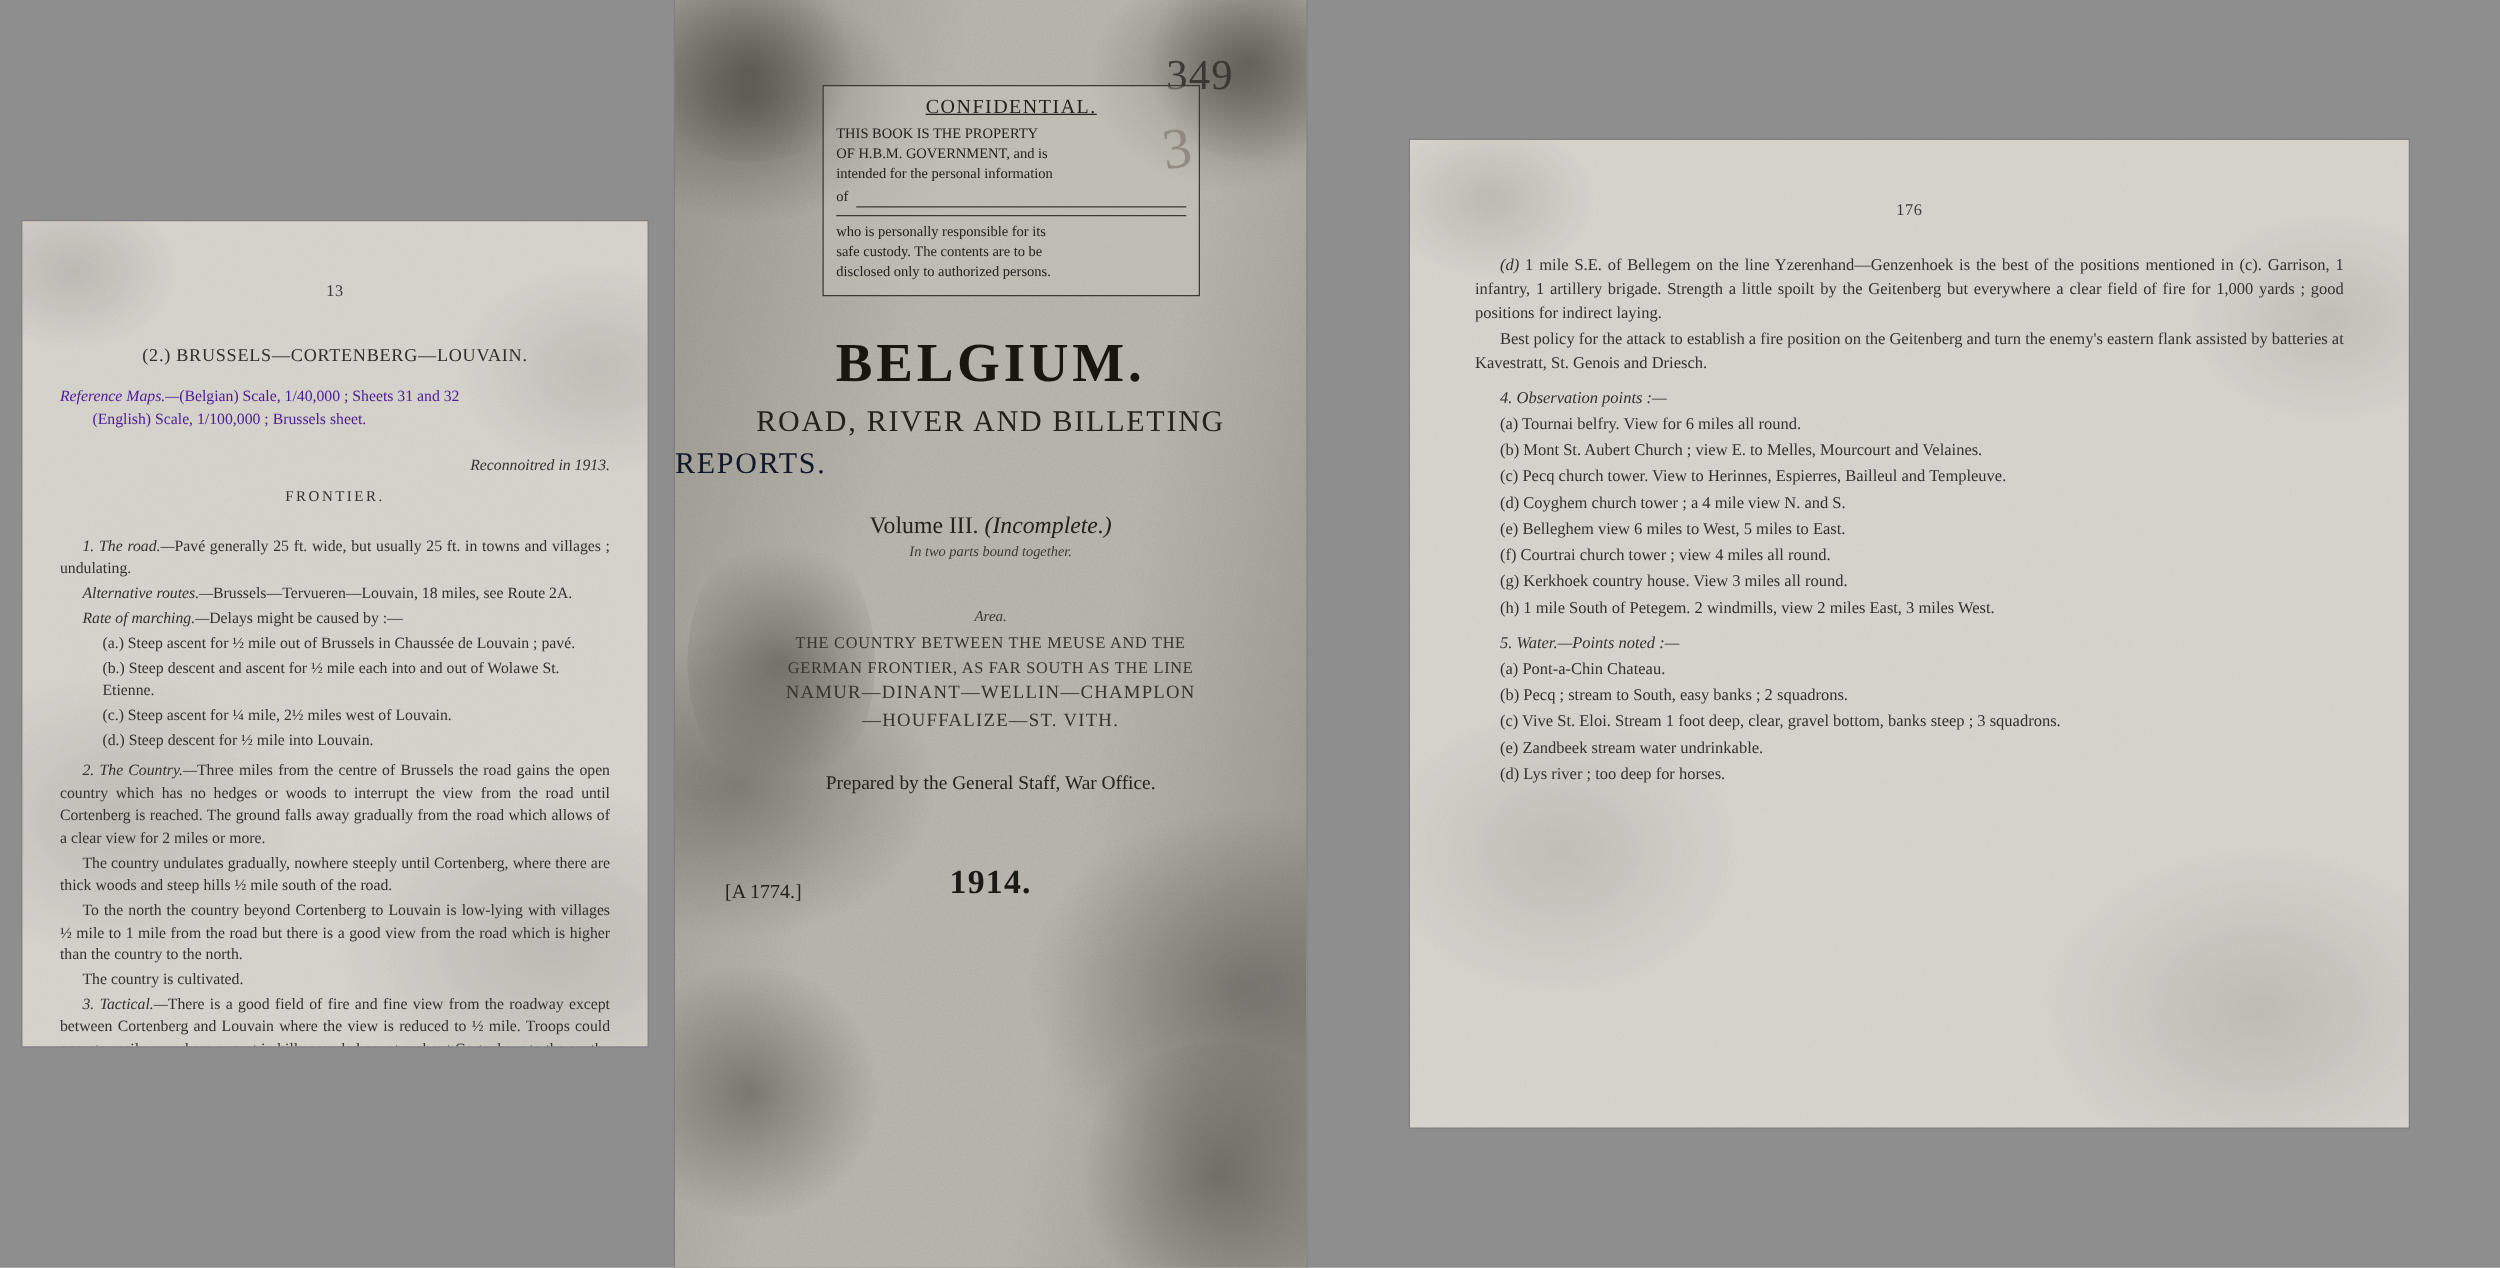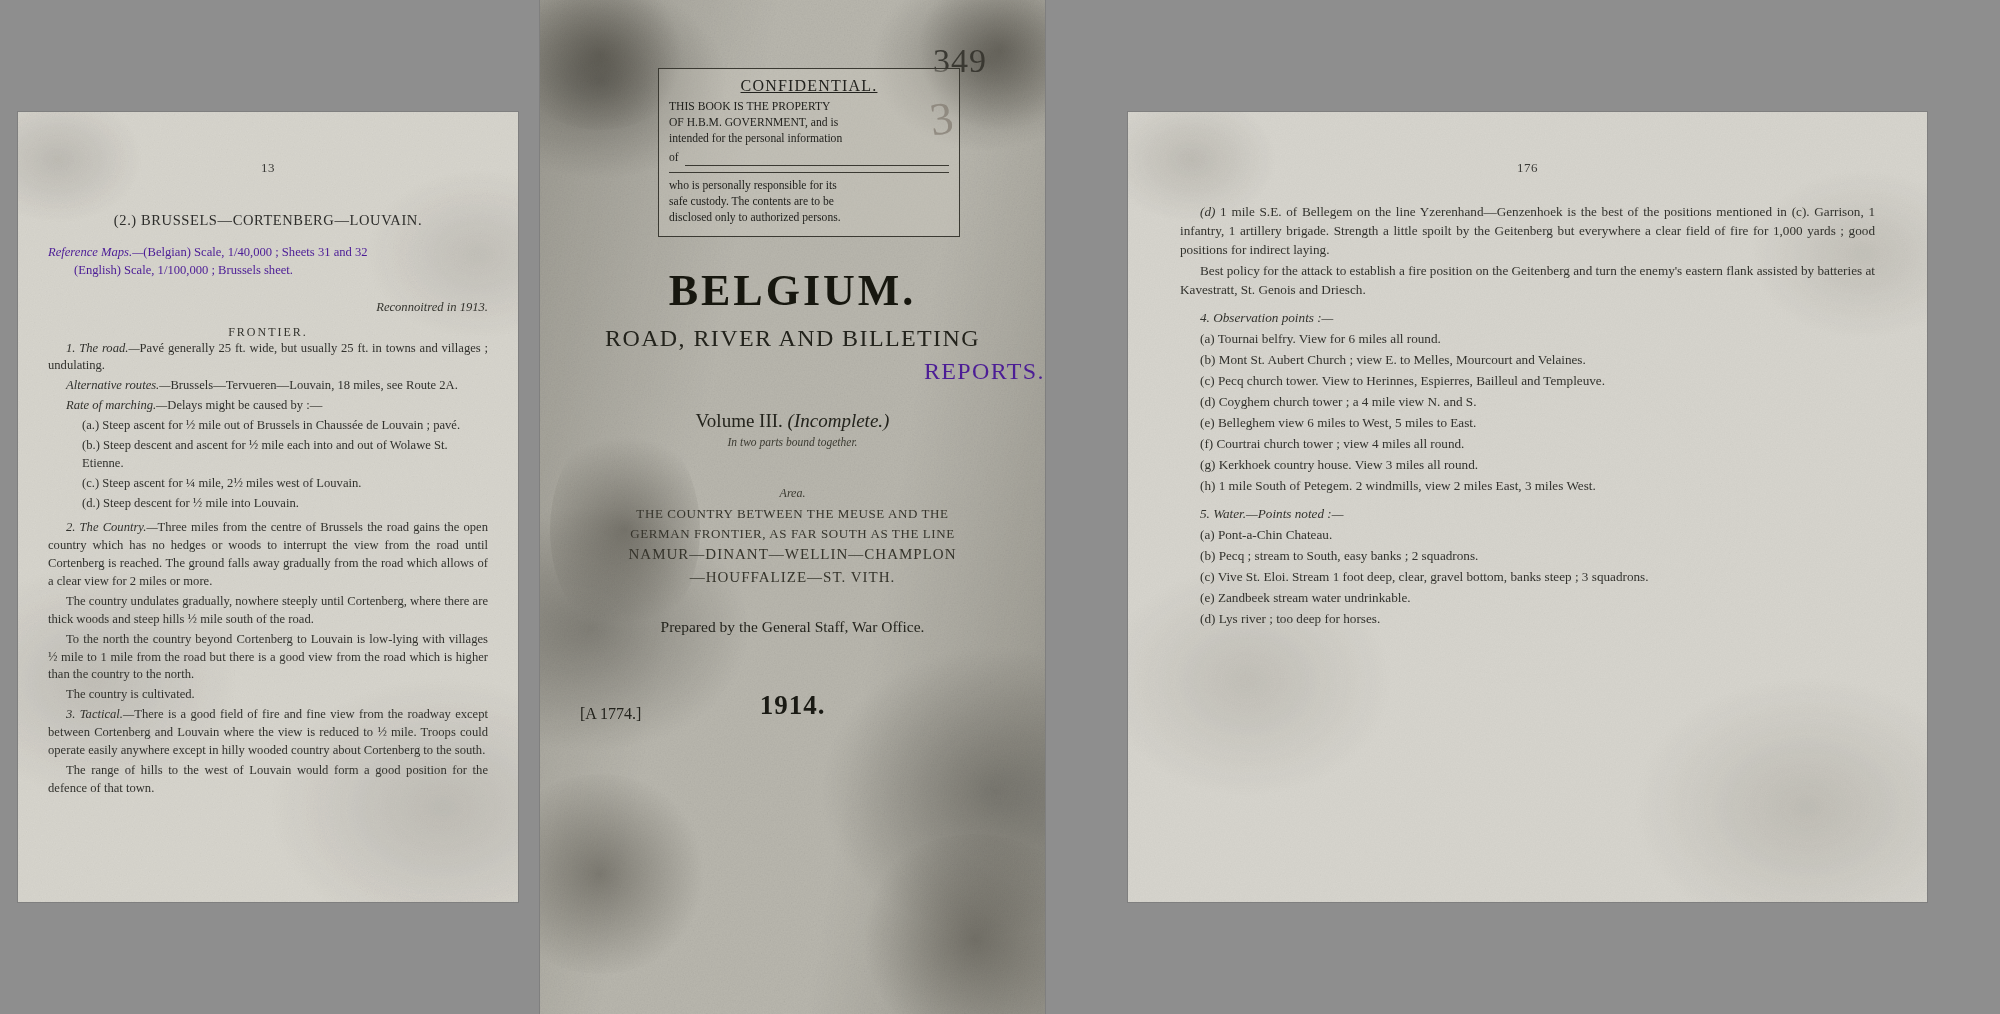--- a/index.html
+++ b/index.html
@@ -35,40 +35,40 @@
     opacity:.85;
   }
   .grain{
     position:absolute;inset:0;pointer-events:none;
     opacity:.35;mix-blend-mode:multiply;
   }
 
   
   #left-sheet{left:18px;width:500px;}
   #left-page{
-    width:500px;height:790px;
+    width:500px;height:660px;
     background:#d5d3cc;
     padding:0;
     filter:contrast(1.02);
   }
   .lp-inner{position:relative;z-index:2;padding:48px 30px 20px 30px;}
   .folio{ text-align:center;font-size:13px;letter-spacing:.5px;color:#3a3a36;}
   .lp-title{
     text-align:center;font-size:14.5px;letter-spacing:.6px;margin-top:36px;
     color:#2f2f2c;
   }
   .lp-ref{font-size:12.6px;line-height:1.45;margin-top:14px;color:#4c1d95;}
   .lp-ref .ind{display:block;text-indent:26px;}
   .lp-recon{
     text-align:right;font-style:italic;font-size:12.6px;margin-top:20px;color:#35352f;
   }
   .lp-remarks{
     text-align:center;font-size:12px;letter-spacing:2px;margin-top:10px;color:#35352f;
   }
-  .lp-body{font-size:12.6px;line-height:1.42;color:#33332e;margin-top:0;}
+  .lp-body{font-size:12.6px;line-height:1.42;color:#33332e;margin-top:24px;}
   .lp-body p{margin:0 0 2px 0;text-indent:18px;text-align:justify;}
   .lp-body p.hang{text-indent:0;padding-left:34px;text-align:left;}
   .it{font-style:italic;}
 
   
   #mid-sheet{left:540px;width:505px;}
   #mid-page{
     width:505px;height:1014px;
     background:#b9b7ae;
     color:#1d1d1b;
@@ -110,22 +110,22 @@
   .mp-box .sep{border-top:1px solid #3a3932;margin:2px 0 5px 0;}
   .mp-title{
     position:absolute;left:0;right:0;top:265px;text-align:center;
     font-size:44px;letter-spacing:3px;color:#17170f;font-weight:bold;
   }
   .mp-sub1{
     position:absolute;left:0;right:0;top:325px;text-align:center;
     font-size:24px;letter-spacing:1.4px;color:#23231c;
   }
   .mp-sub2{
-    position:absolute;left:0;right:0;top:358px;text-align:right;
-    font-size:24px;letter-spacing:1.4px;color:#4c1d95;
+    position:absolute;left:0;right:0;top:358px;text-align:left;
+    font-size:24px;letter-spacing:1.4px;color:#0f172a;
   }
   .mp-vol{
     position:absolute;left:0;right:0;top:410px;text-align:center;
     font-size:19px;color:#23231c;
   }
   .mp-vol .inc{font-style:italic;}
   .mp-vol-note{
     position:absolute;left:0;right:0;top:436px;text-align:center;
     font-size:11.5px;font-style:italic;color:#3b3a31;
   }

